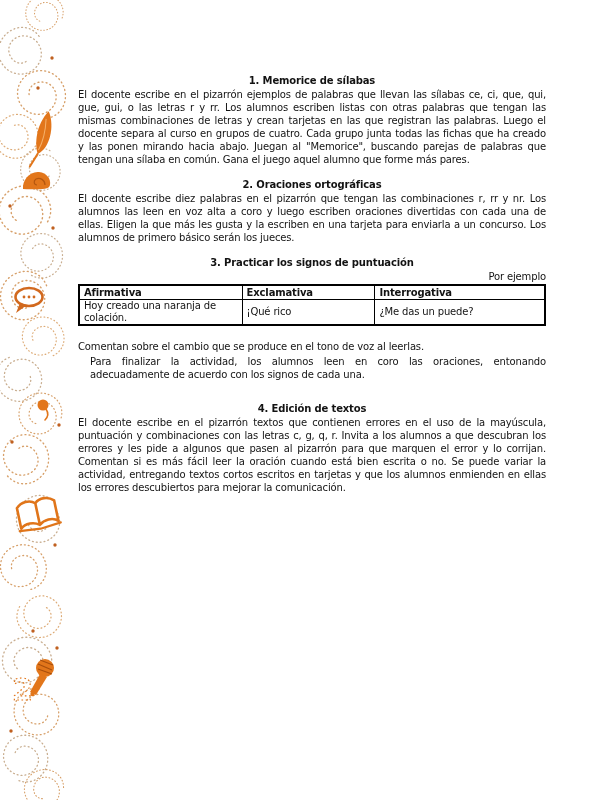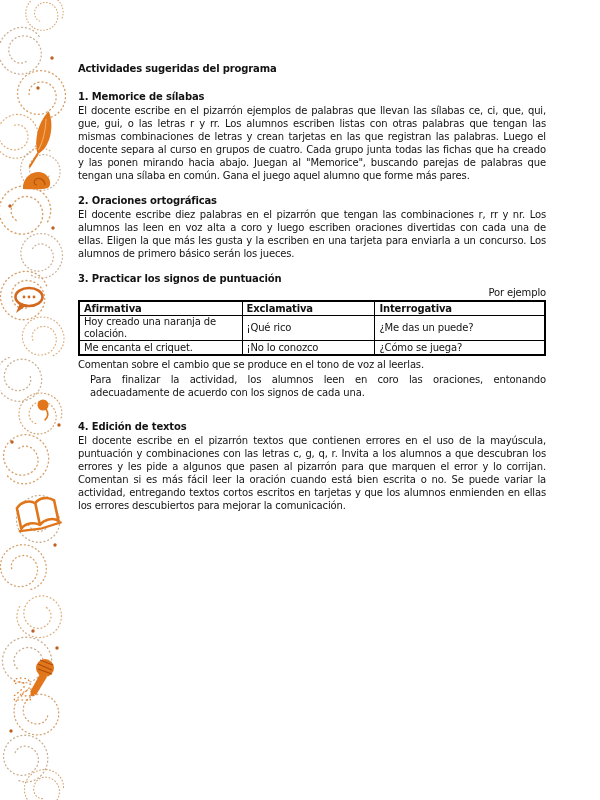--- a/index.html
+++ b/index.html
@@ -11,26 +11,26 @@
     position:relative;
     overflow:hidden;
   }
   .decor-strip { position:absolute; left:0; top:0; width:72px; height:800px; }
   .content {
     position:absolute; left:78px; top:62px; width:468px;
     font-size:10px; line-height:13px; letter-spacing:-0.15px;
     text-align:justify;
   }
   .doc-title { font-size:10px; font-weight:bold; margin:0 0 15px 0; text-align:left; }
-  .sec-heading { font-size:10px; font-weight:bold; margin:12px 0 1px 0; text-align:left; }
+  .sec-heading { font-size:10px; font-weight:bold; margin:12px 0 1px 0; text-align:center; }
   .sec-heading.big-gap { margin-top:21px; }
   .para { margin:0; }
   .example-label { margin:0; text-align:right; }
   table.sentence-table {
-    width:100%; border-collapse:collapse; margin:1px 0 2px 0;
+    width:100%; border-collapse:collapse; margin:1px 0 14px 0;
     font-size:10px; line-height:12px;
   }
   table.sentence-table { border:2px solid #000; }
   table.sentence-table th, table.sentence-table td {
     border:1px solid #000; padding:0 4px; height:13px;
     text-align:left; font-weight:normal; vertical-align:middle;
   }
   table.sentence-table th { font-weight:bold; }
   col.c1 { width:35%; } col.c2 { width:28.5%; } col.c3 { width:36.5%; }
   .note { margin:2px 0 0 12px; }
@@ -112,21 +112,20 @@
     <path d="M-5,6 L-15,24 L-9,27 L2,9 Z" fill="#e2761b"></path>
     <circle cx="-12.5" cy="26" r="2.2" fill="#e2761b"></circle>
   </g>
 
   <text x="12" y="700" font-family="DejaVu Sans, sans-serif" font-size="30" font-weight="bold" fill="none" stroke="#e2761b" stroke-width="1.2" stroke-dasharray="1.6 2.6">2</text>
 </svg>
 </div>
 
 <div class="content">
 
-  <p class="doc-title">Actividades sugeridas del programa</p>
 
   <h2 class="sec-heading">1. Memorice de sílabas</h2>
   <p class="para">El docente escribe en el pizarrón ejemplos de palabras que llevan las sílabas ce, ci, que, qui, gue, gui, o las letras r y rr. Los alumnos escriben listas con otras palabras que tengan las mismas combinaciones de letras y crean tarjetas en las que registran las palabras. Luego el docente separa al curso en grupos de cuatro. Cada grupo junta todas las fichas que ha creado y las ponen mirando hacia abajo. Juegan al "Memorice", buscando parejas de palabras que tengan una sílaba en común. Gana el juego aquel alumno que forme más pares.</p>
 
   <h2 class="sec-heading">2. Oraciones ortográficas</h2>
   <p class="para">El docente escribe diez palabras en el pizarrón que tengan las combinaciones r, rr y nr. Los alumnos las leen en voz alta a coro y luego escriben oraciones divertidas con cada una de ellas. Eligen la que más les gusta y la escriben en una tarjeta para enviarla a un concurso. Los alumnos de primero básico serán los jueces.</p>
 
   <h2 class="sec-heading">3. Practicar los signos de puntuación</h2>
   <p class="example-label">Por ejemplo</p>
 
@@ -142,25 +141,20 @@
         <th>Exclamativa</th>
         <th>Interrogativa</th>
       </tr>
     </thead>
     <tbody>
       <tr>
         <td>Hoy creado una naranja de colación.</td>
         <td>¡Qué rico</td>
         <td>¿Me das un puede?</td>
       </tr>
-      <tr>
-        <td>Me encanta el criquet.</td>
-        <td>¡No lo conozco</td>
-        <td>¿Cómo se juega?</td>
-      </tr>
     </tbody>
   </table>
 
   <p class="para">Comentan sobre el cambio que se produce en el tono de voz al leerlas.</p>
   <p class="para note">Para finalizar la actividad, los alumnos leen en coro las oraciones, entonando adecuadamente de acuerdo con los signos de cada una.</p>
 
   <h2 class="sec-heading big-gap">4. Edición de textos</h2>
   <p class="para">El docente escribe en el pizarrón textos que contienen errores en el uso de la mayúscula, puntuación y combinaciones con las letras c, g, q, r. Invita a los alumnos a que descubran los errores y les pide a algunos que pasen al pizarrón para que marquen el error y lo corrijan. Comentan si es más fácil leer la oración cuando está bien escrita o no. Se puede variar la actividad, entregando textos cortos escritos en tarjetas y que los alumnos enmienden en ellas los errores descubiertos para mejorar la comunicación.</p>
 
 </div>

